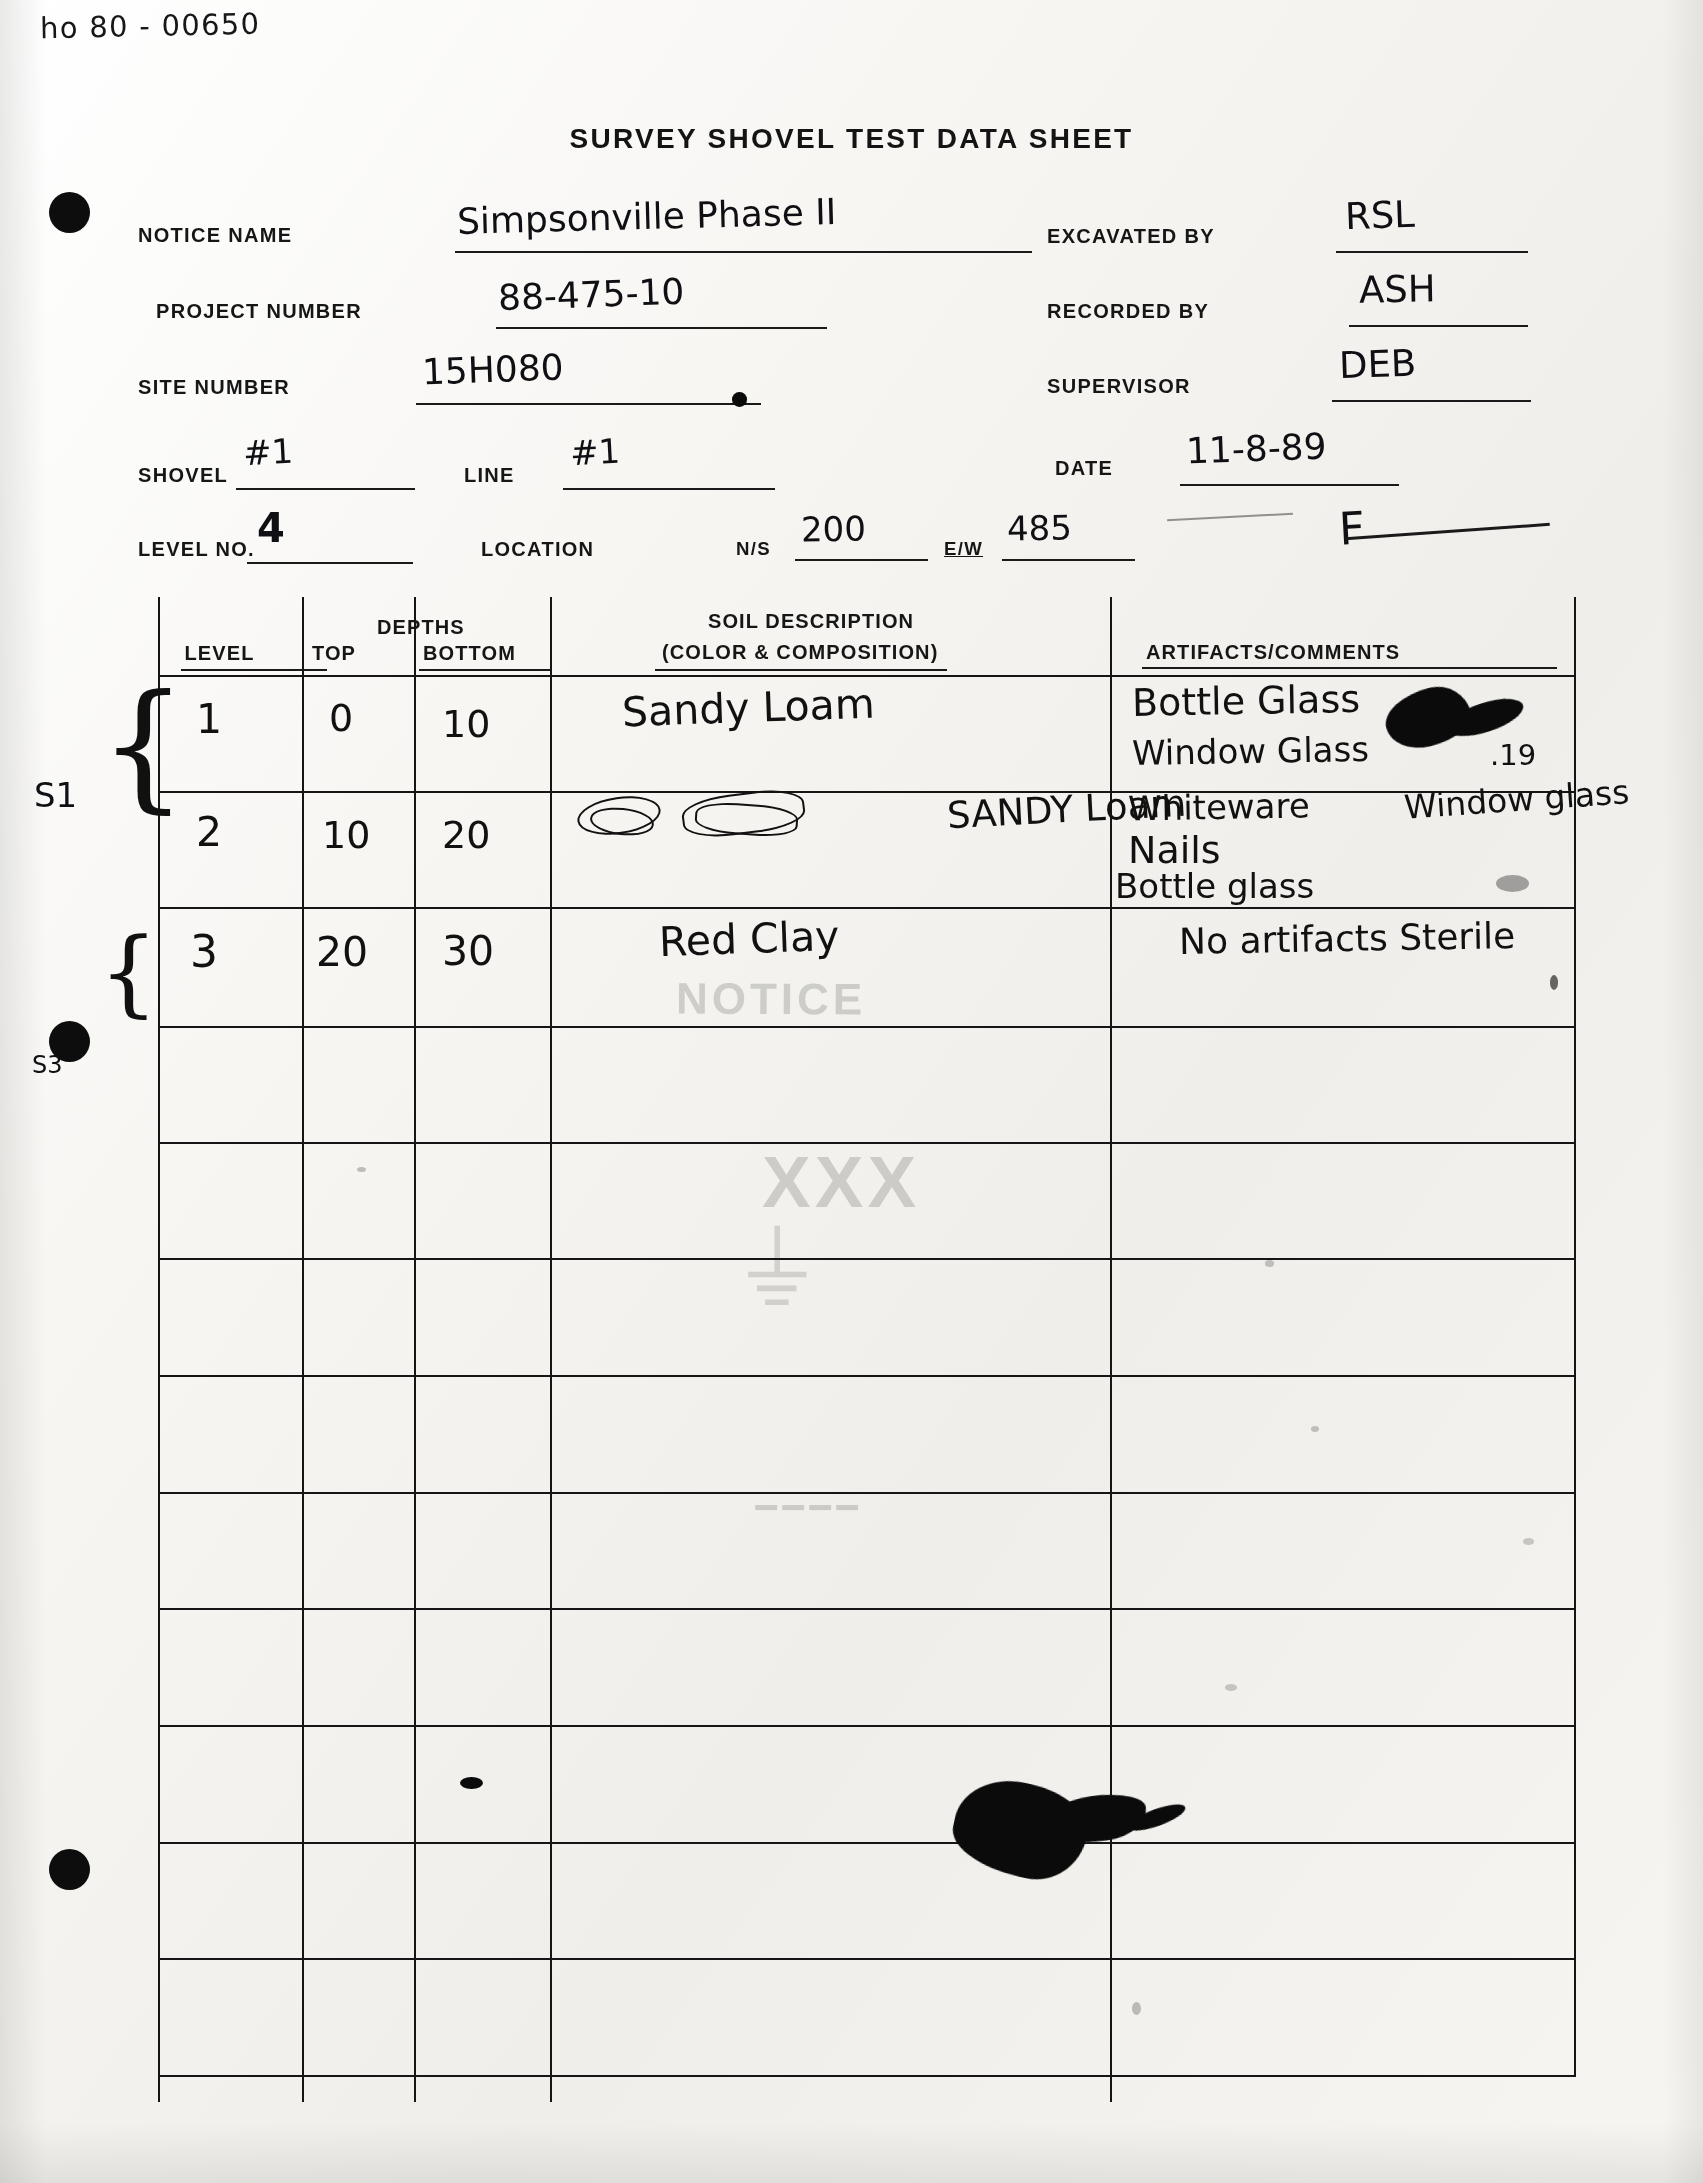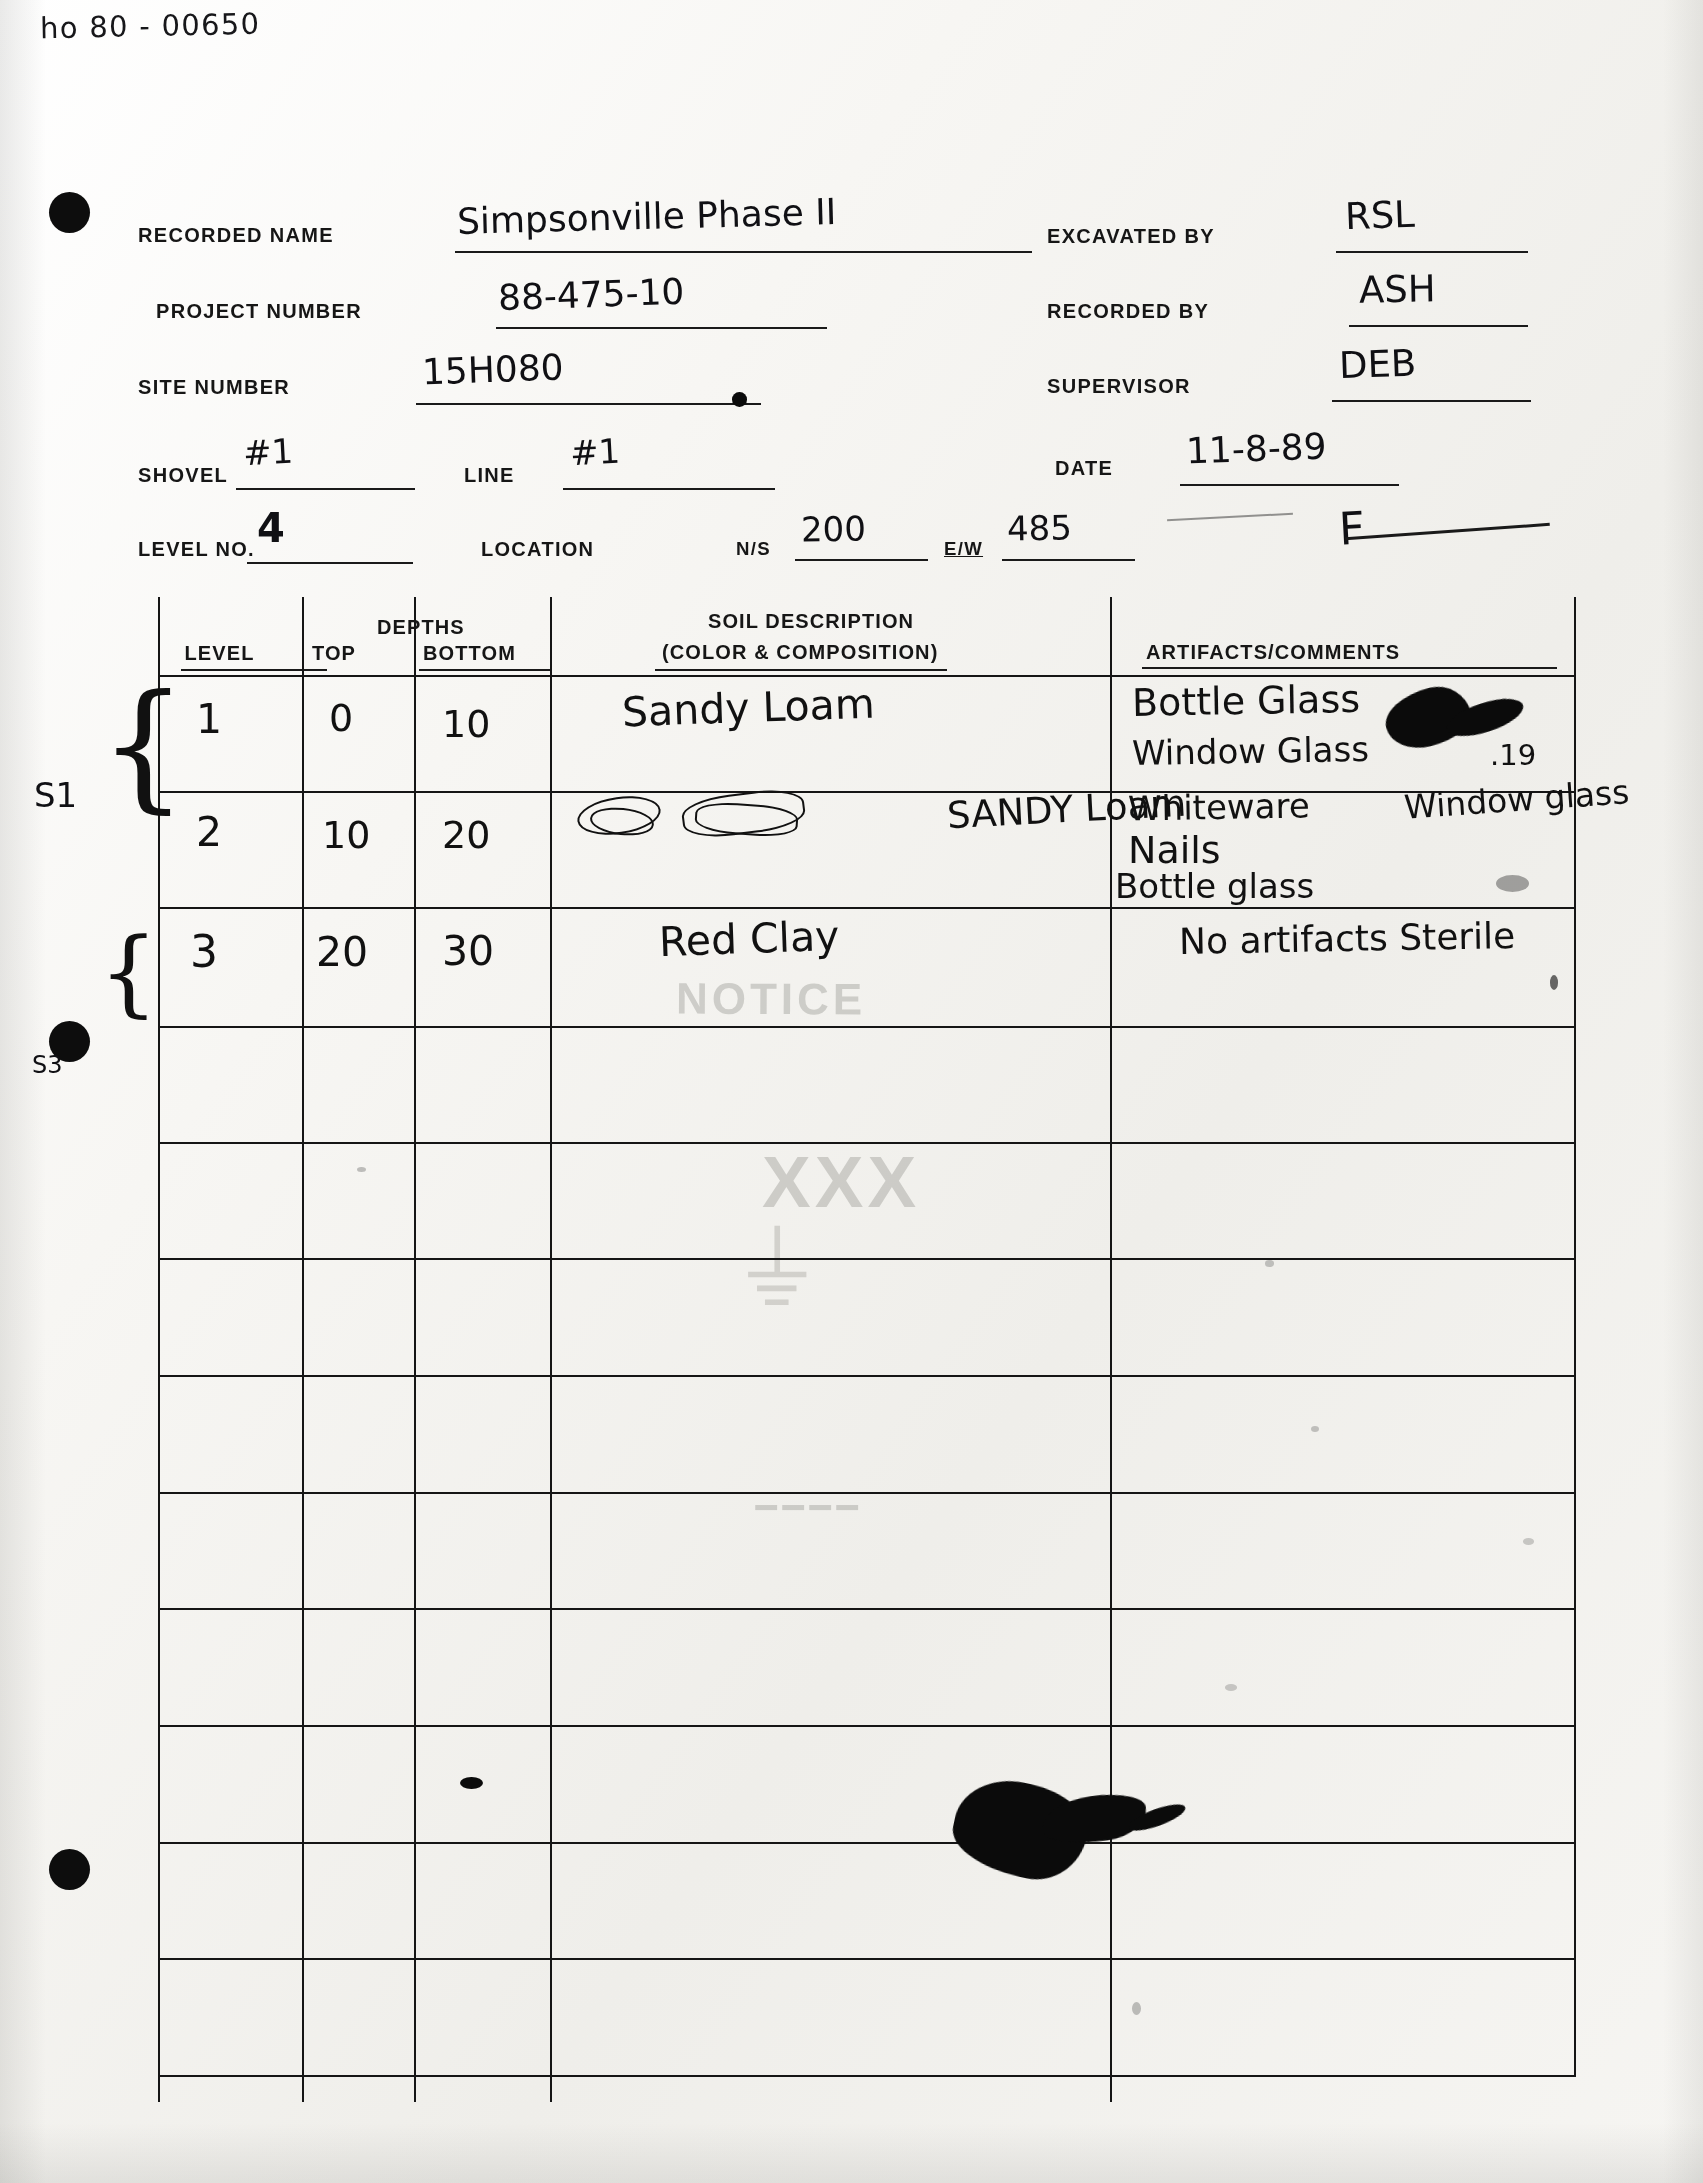--- a/index.html
+++ b/index.html
@@ -219,22 +219,23 @@
   <div class="edge-shade-left"></div>
   <div class="edge-shade-bottom"></div>
   <div class="edge-shade-right"></div>
 
   <div class="accession">ho 80 - 00650</div>
 
   <div class="hole h1"></div>
   <div class="hole h2"></div>
   <div class="hole h3"></div>
 
-
-  <div class="lbl" style="left:138px; top:224px;">RECORDED NAME</div>
+  <div class="title">SURVEY SHOVEL TEST DATA SHEET</div>
+
+  <div class="lbl" style="left:138px; top:224px;">NOTICE NAME</div>
   <div class="hw" style="left:457px; top:196px; font-size:36px; transform:rotate(-1.5deg);">Simpsonville   Phase II</div>
   <div class="rule" style="left:455px; top:251px; width:577px;"></div>
 
   <div class="lbl" style="left:1047px; top:225px;">EXCAVATED BY</div>
   <div class="hw" style="left:1345px; top:194px; font-size:37px; transform:rotate(-2deg);">RSL</div>
   <div class="rule" style="left:1336px; top:251px; width:192px;"></div>
 
   <div class="lbl" style="left:156px; top:300px;">PROJECT NUMBER</div>
   <div class="hw" style="left:498px; top:274px; font-size:36px; transform:rotate(-2deg);">88-475-10</div>
   <div class="rule" style="left:496px; top:327px; width:331px;"></div>

